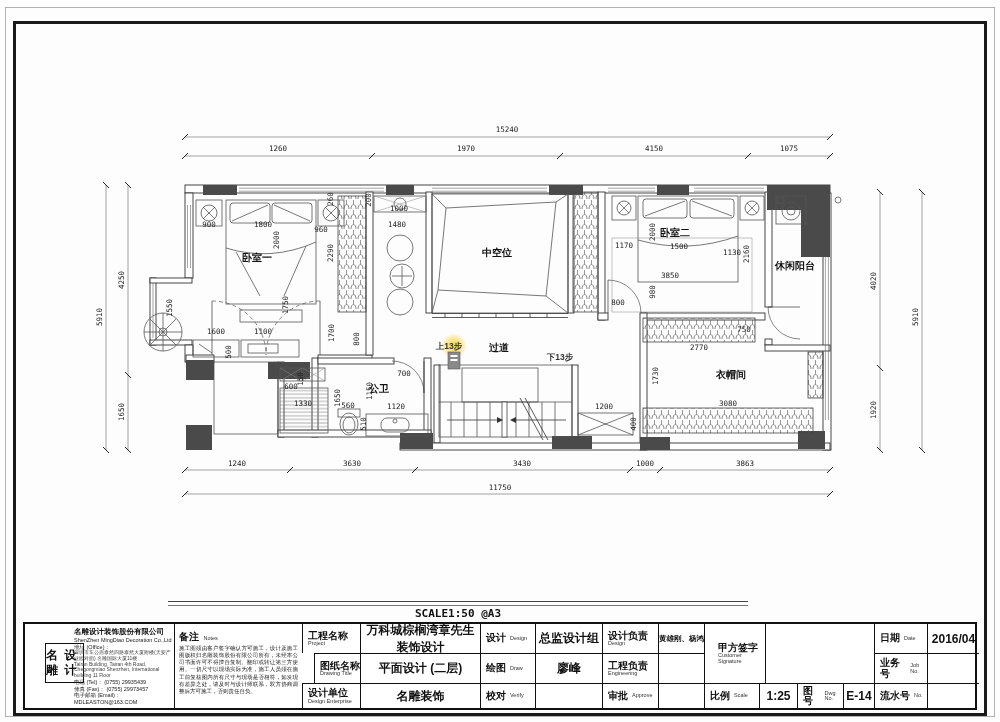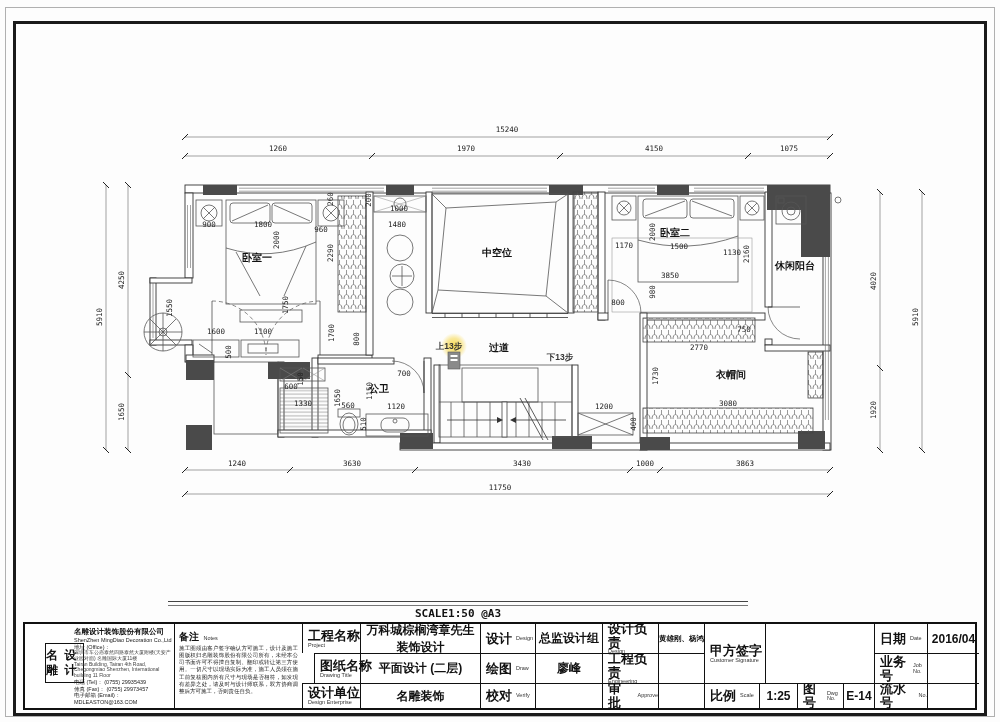--- a/index.html
+++ b/index.html
@@ -22,21 +22,21 @@
     font-family:"Liberation Serif",serif;font-size:26px;font-weight:700;letter-spacing:3px;color:#111;}
   .tline1{position:absolute;left:168px;top:601px;width:580px;border-top:1.5px solid #444;}
   .tline2{position:absolute;left:168px;top:605px;width:580px;border-top:1px solid #777;}
   .title-scale{position:absolute;left:168px;top:607px;width:580px;text-align:center;
     font-family:"DejaVu Sans Mono",monospace;font-size:11px;font-weight:700;color:#111;}
   
   .tb{position:absolute;left:23px;top:622px;width:954px;height:88px;border:2px solid #111;
       background:#fff;box-sizing:border-box;}
   .cell{position:absolute;border-left:1px solid #111;box-sizing:border-box;overflow:hidden;}
   .rt{border-top:1px solid #111;}
-  .lblzh{font-size:13px;font-weight:700;color:#111;line-height:1.05;}
+  .lblzh{font-size:10px;font-weight:700;color:#111;line-height:1.05;}
   .lblen{font-size:5.5px;color:#333;transform-origin:0 0;line-height:1;}
   .val{font-size:12px;font-weight:600;color:#111;}
   .pairC{display:flex;flex-direction:column;justify-content:center;padding-left:5px;height:100%;}
   .pairR{display:flex;flex-direction:row;align-items:center;gap:4px;padding-left:5px;height:100%;}
   .valC{display:flex;align-items:center;justify-content:center;height:100%;text-align:center;}
   .logoBox{position:absolute;left:20px;top:19px;width:37px;height:38px;border:1.5px solid #111;
     display:flex;flex-direction:row;align-items:center;justify-content:center;
     font-size:12px;font-weight:700;letter-spacing:3px;color:#111;line-height:1.25;}
   .coTxt{position:absolute;left:49px;top:3px;width:98px;height:82px;color:#111;}
   .coName{font-size:7.5px;font-weight:700;}
@@ -450,21 +450,21 @@
       <span class="lblen">Approve</span>
         </div>
     </div>
 
     <div class="cell" style="left:633px;top:0;width:46px;height:29px;">
       <div class="valC val" style="font-size:7.5px;">黄雄刚、杨鸿</div>
     </div>
     <div class="cell rt" style="left:633px;top:29px;width:46px;height:30px;"></div>
     <div class="cell rt" style="left:633px;top:59px;width:46px;height:25px;"></div>
 
-    <div class="cell" style="left:679px;top:0;width:61px;height:59px;">
+    <div class="cell" style="left:679px;top:0;width:61px;height:59px;padding-left:8px;">
       <div class="pairC">
           <span class="lblzh">甲方签字</span>
       <span class="lblen">Customer Signature</span>
         </div>
     </div>
     <div class="cell" style="left:740px;top:0;width:109px;height:59px;"></div>
 
     <div class="cell rt" style="left:679px;top:59px;width:55px;height:25px;">
       <div class="pairR">
           <span class="lblzh">比例</span>

